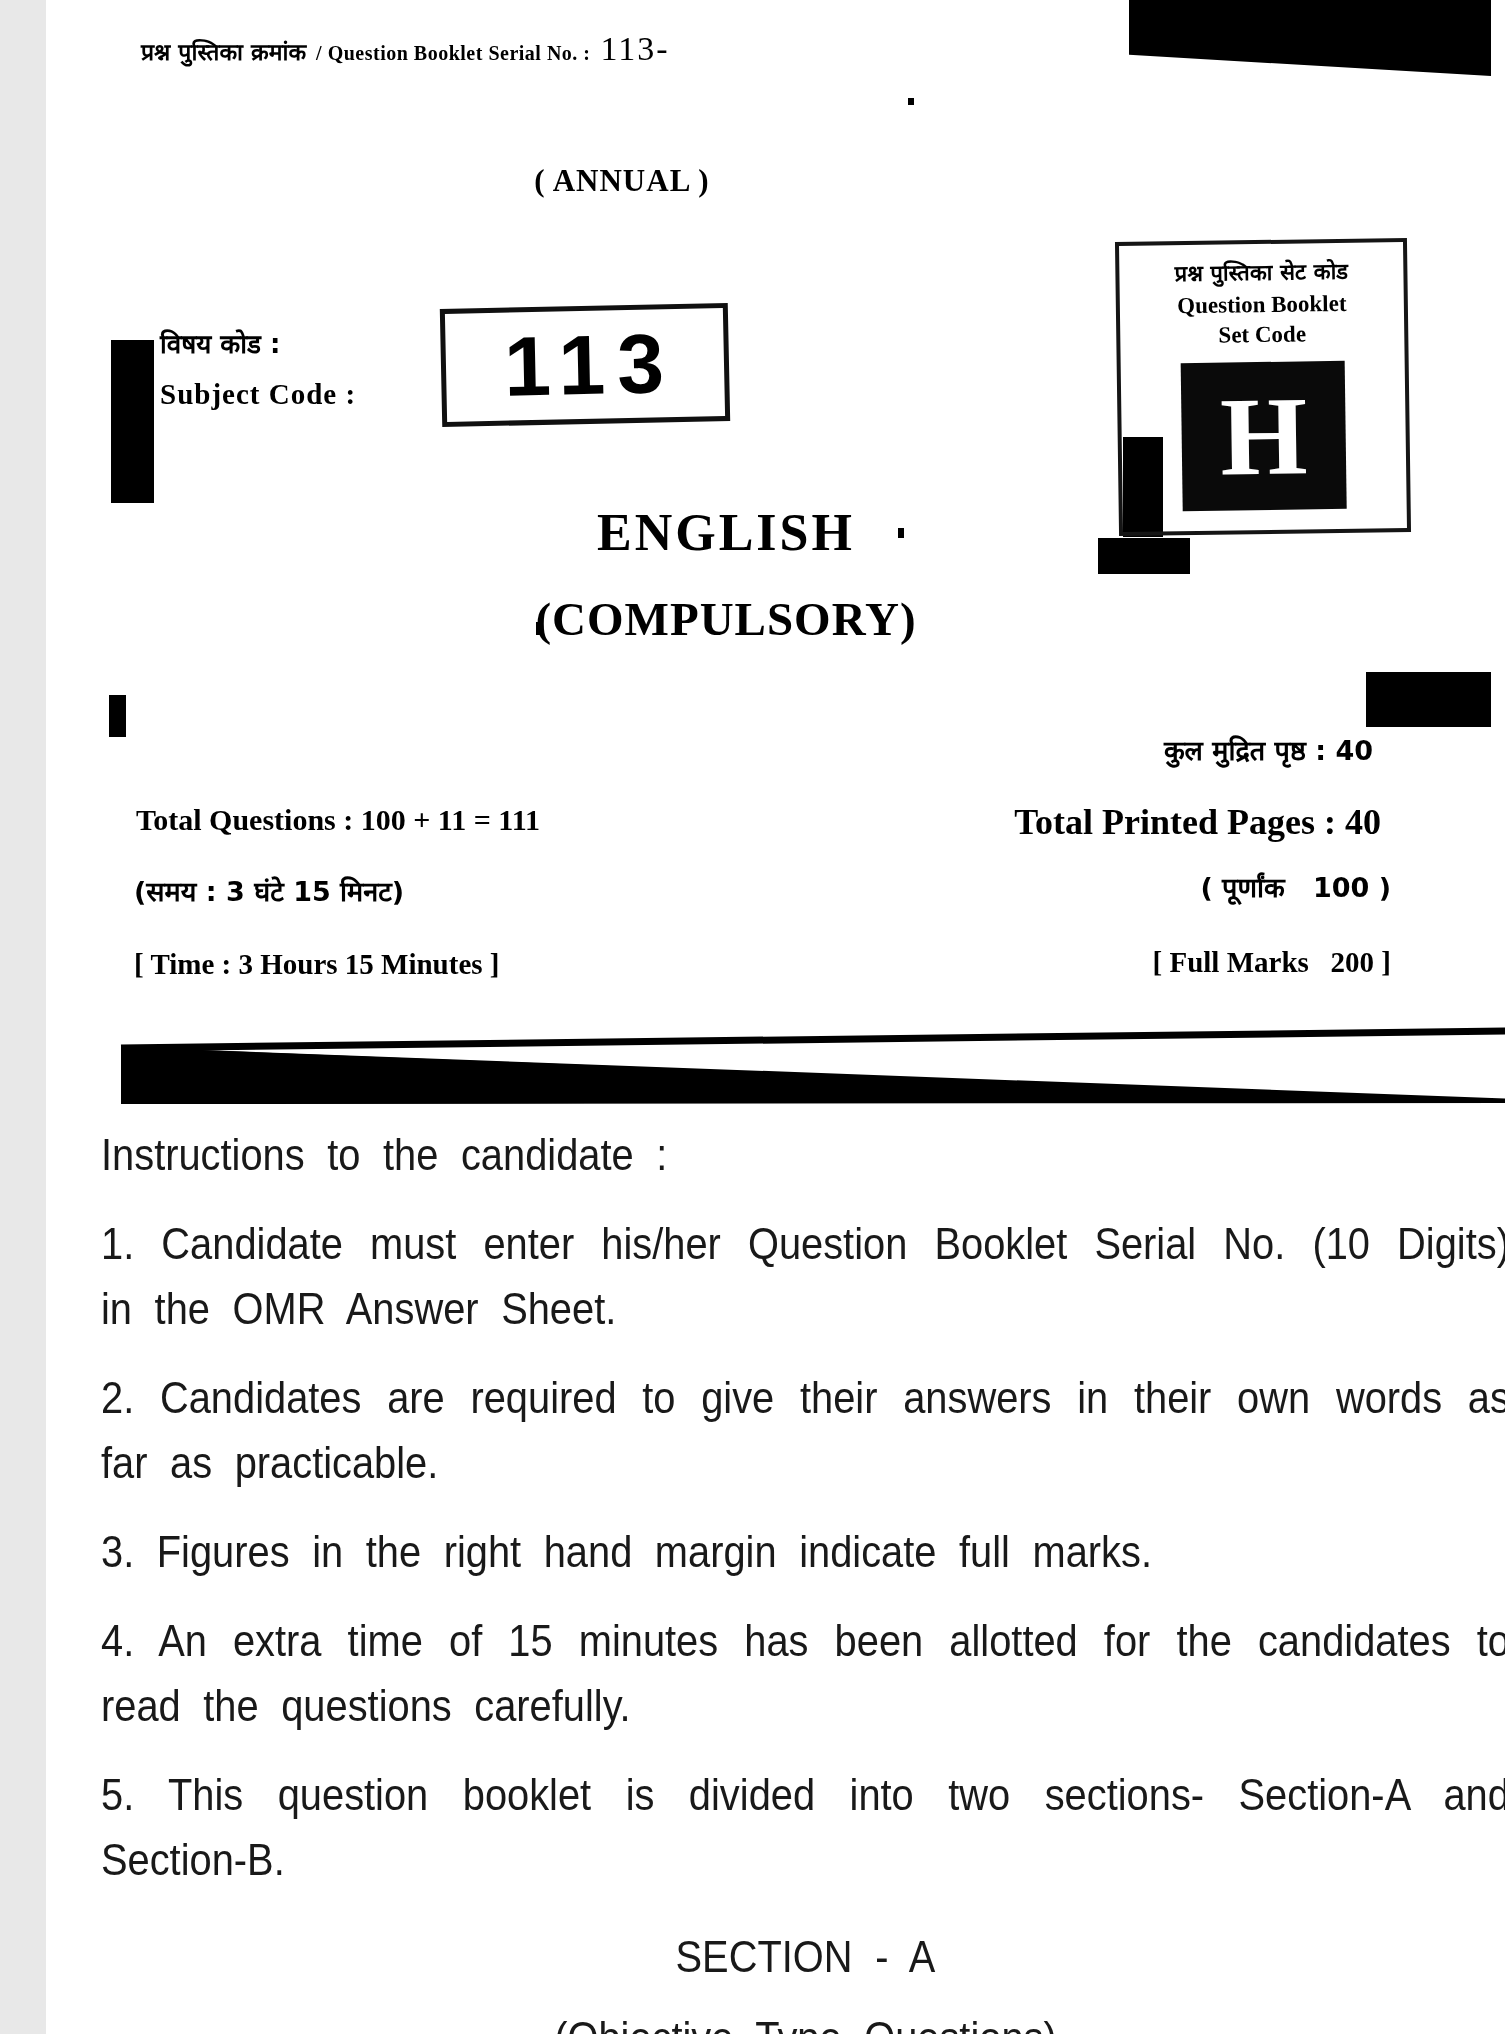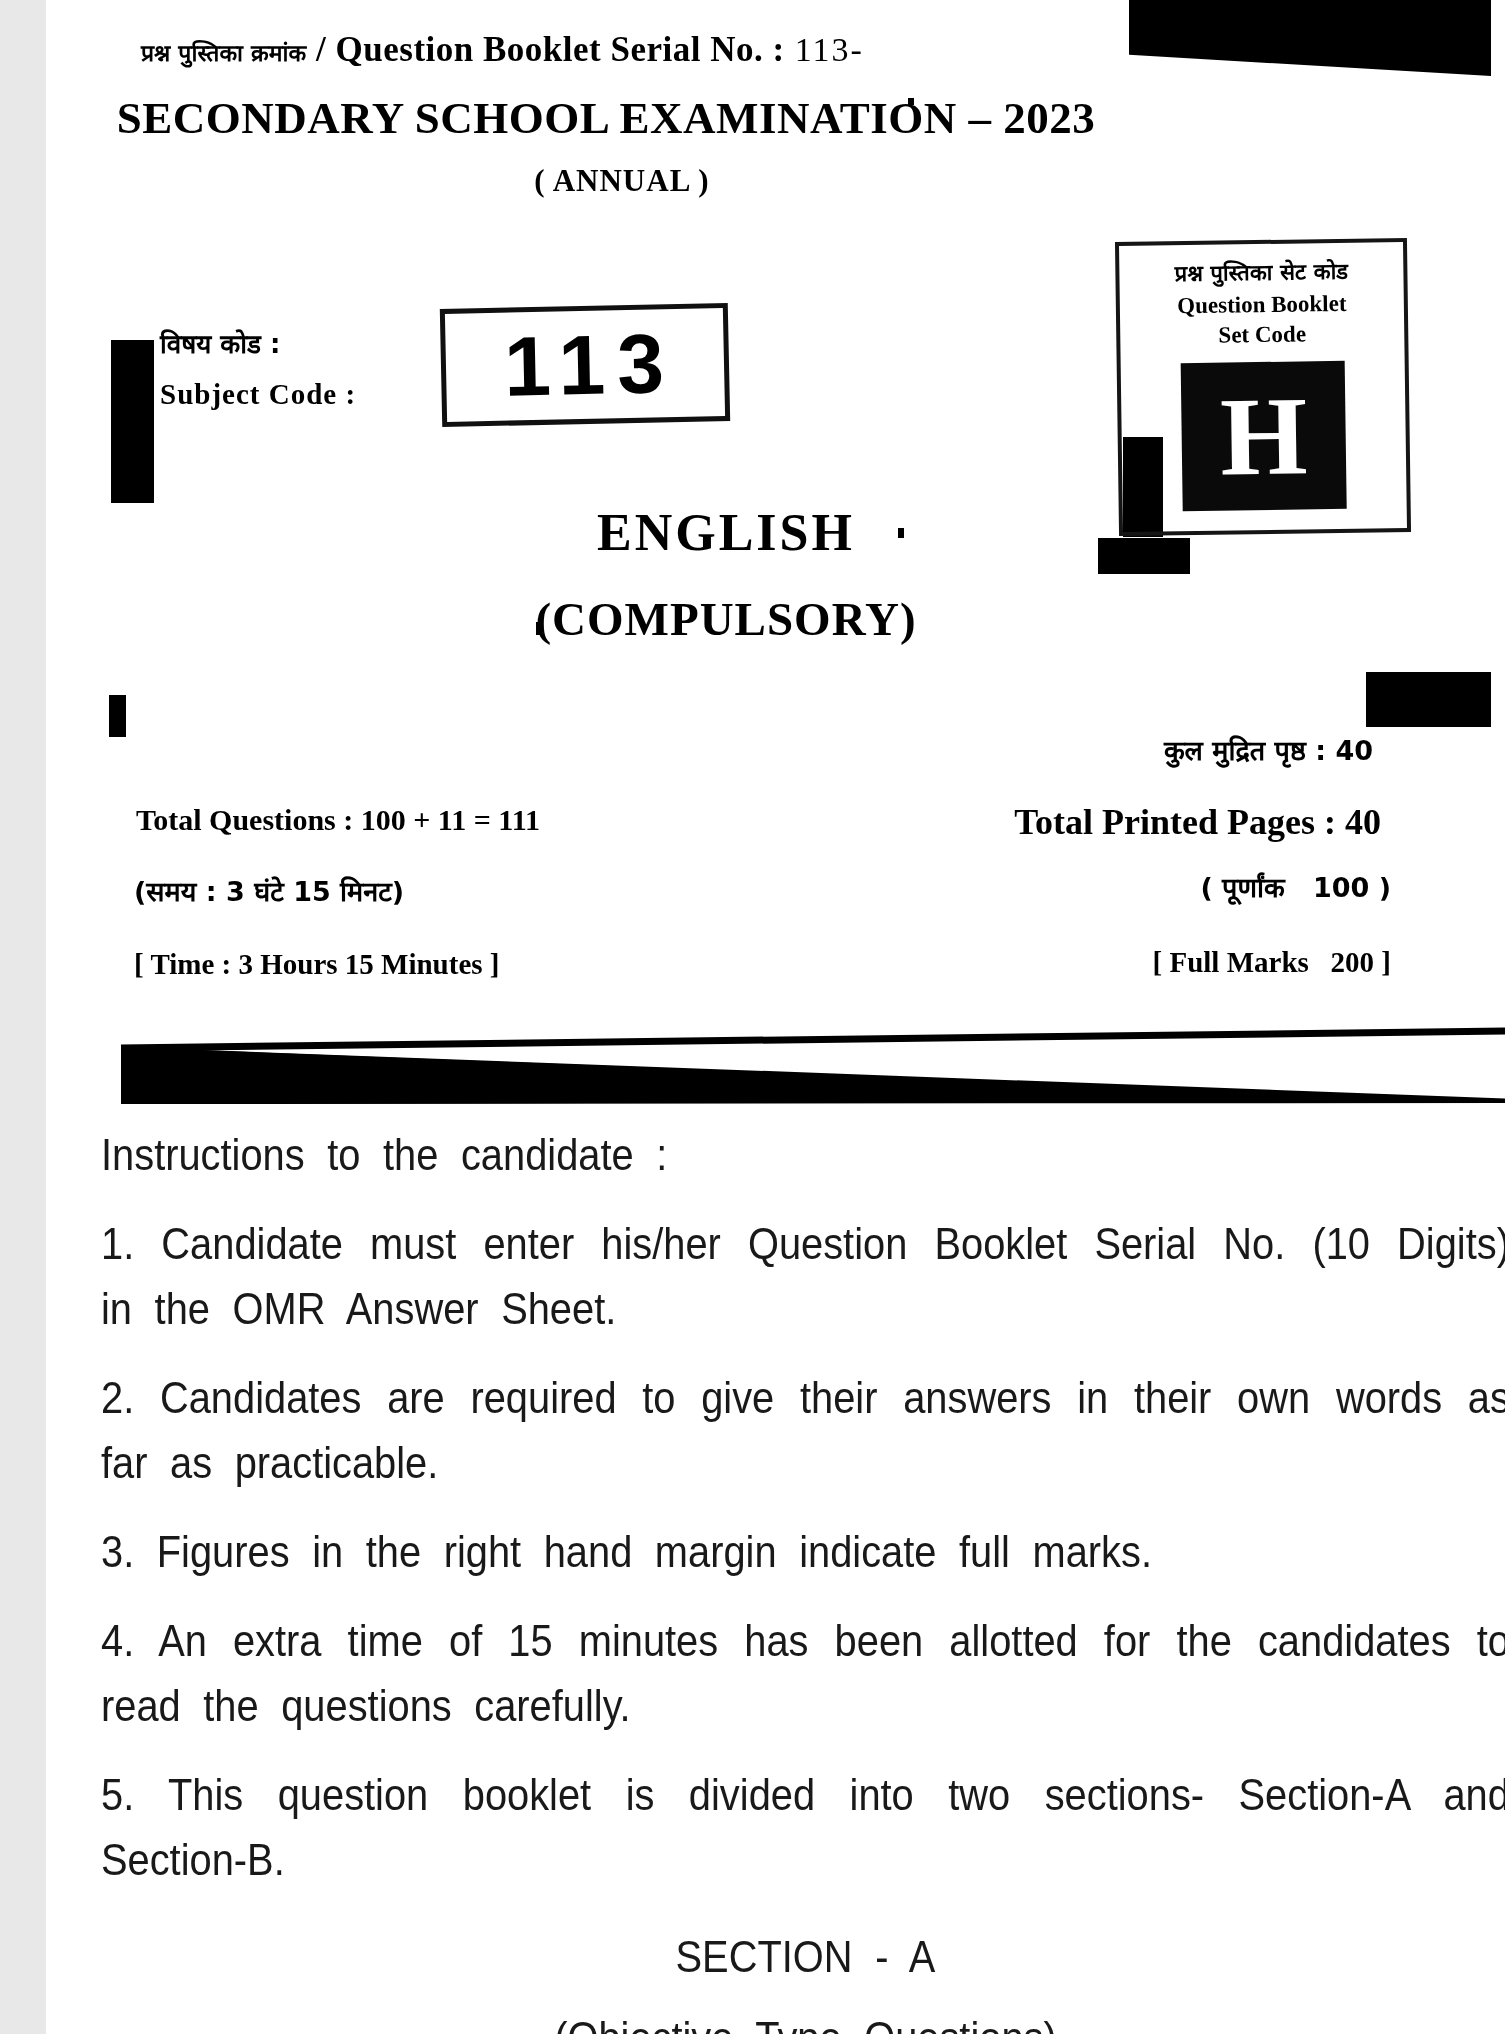--- a/index.html
+++ b/index.html
@@ -11,21 +11,21 @@
     margin-left:46px;
   }
   .abs { position:absolute; }
   .serif { font-family:"Liberation Serif", serif; }
   .hindi { font-family:"DejaVu Sans", sans-serif; }
   .mark { position:absolute; background:#000; }
 
   
   .serial-line { left:95px; top:30px; display:flex; align-items:baseline; gap:10px; white-space:nowrap; }
   .serial-hi { font-size:23px; font-weight:bold; }
-  .serial-en { font-size:35px; font-weight:bold; letter-spacing:.5px; }
+  .serial-en { font-size:20px; font-weight:bold; letter-spacing:.5px; }
   .serial-val { font-size:34px; font-weight:400; letter-spacing:2px; }
 
   .exam-title { left:60px; top:92px; width:1000px; text-align:center;
     font-size:45px; font-weight:bold; letter-spacing:.5px; white-space:nowrap; }
   .exam-session { left:76px; top:163px; width:1000px; text-align:center;
     font-size:31px; font-weight:bold; letter-spacing:1px; }
 
   
   .subj-hi { left:114px; top:325px; font-size:26px; font-weight:bold; }
   .subj-en { left:114px; top:378px; font-size:29px; font-weight:bold; letter-spacing:1px; }
@@ -81,21 +81,20 @@
   <div class="mark" style="left:1077px; top:437px; width:40px; height:100px;"></div>
   <div class="mark" style="left:1052px; top:538px; width:92px; height:36px;"></div>
   <div class="mark" style="left:1320px; top:672px; width:125px; height:55px;"></div>
 
   <div class="abs serial-line">
     <span class="hindi serial-hi">प्रश्न पुस्तिका क्रमांक</span>
     <span class="serif serial-en">/ Question Booklet Serial No. :</span>
     <span class="serif serial-val">113-</span>
   </div>
 
-  <div class="abs serif exam-title">SECONDARY SCHOOL EXAMINATION – 2023</div>
   <div class="abs serif exam-session">( ANNUAL )</div>
 
   <div class="abs hindi subj-hi">विषय कोड :</div>
   <div class="abs serif subj-en">Subject Code :</div>
   <div class="abs subj-box">
     <span class="subj-box-val">113</span>
   </div>
 
   <div class="abs set-box">
     <div class="hindi set-hi">प्रश्न पुस्तिका सेट कोड</div>

